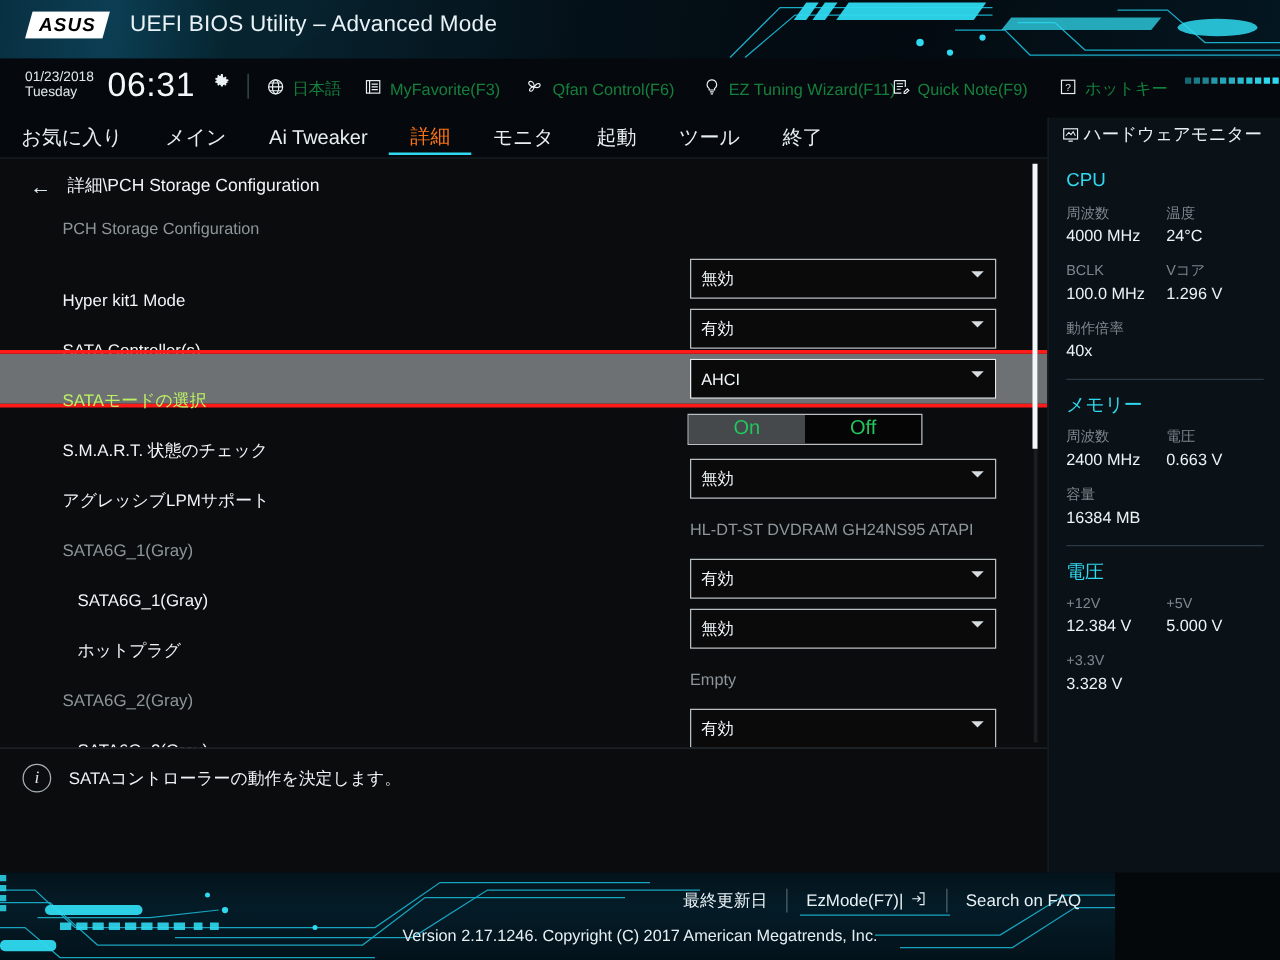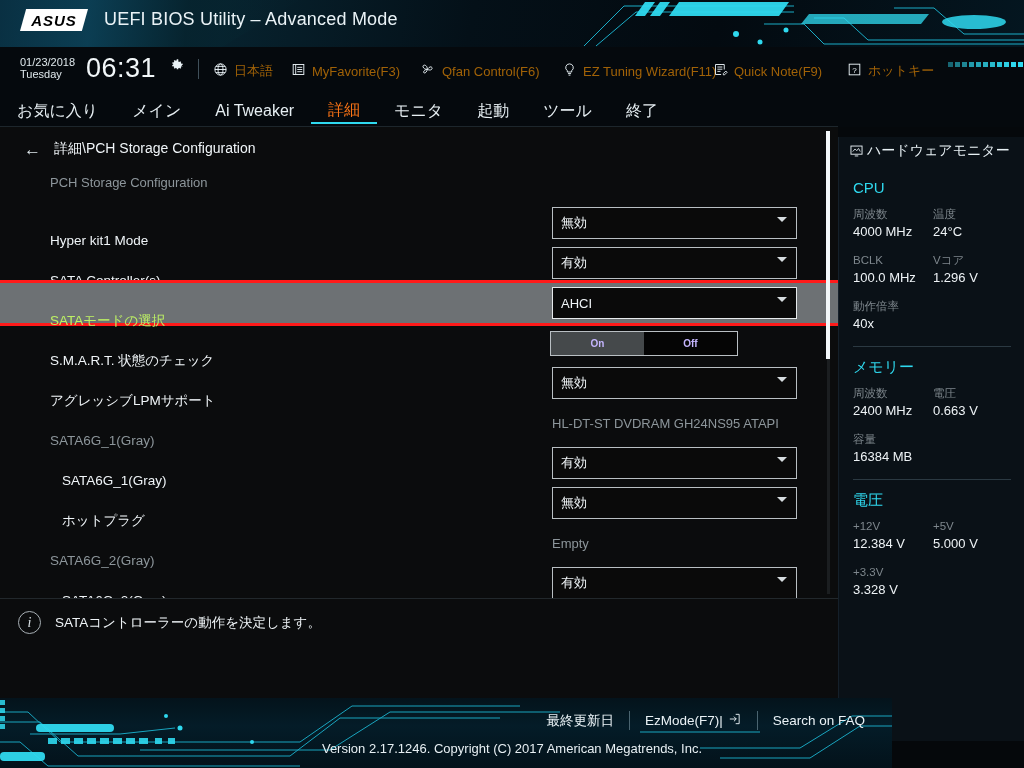--- a/index.html
+++ b/index.html
@@ -50,21 +50,21 @@
     font-size: 27px; color: #f2f7f9; letter-spacing: .5px;
   }
   .gear-btn { position: absolute; left: 170px; top: 58px; cursor: pointer; }
   .tb-sep {
     position: absolute; top: 59px; width: 1px; height: 20px;
     background: #40505a;
   }
   .tb-item {
     position: absolute; top: 60px; height: 22px;
     display: flex; align-items: center; gap: 6px;
-    font-size: 13px; color: #a16207; cursor: pointer; white-space: nowrap;
+    font-size: 13px; color: #15803d; cursor: pointer; white-space: nowrap;
   }
   .tb-item svg { flex: 0 0 auto; }
 
   
   .tabs {
     position: absolute; left: 0; top: 94px; width: 1024px; height: 33px;
     background: #05090d;
     display: flex; align-items: center; gap: 0px; 
   }
   .tab {
@@ -122,21 +122,21 @@
     border-left: 5px solid transparent; border-right: 5px solid transparent;
     border-top: 5px solid #d6dcdf;
   }
   .toggle {
     position: absolute; left: 550px; width: 188px; height: 25px;
     border: 1px solid #b9bfc3; background: #050505;
     display: flex; cursor: pointer;
   }
   .toggle div {
     flex: 1; display: flex; align-items: center; justify-content: center;
-    font-size: 10px; color: #c4b5fd; font-weight: bold;
+    font-size: 16px; color: #22c55e;
   }
   .toggle .on-seg.sel { background: #45494b; }
 
   
   .row.selected {
     background: #6d7174;
     outline: 3px solid #ff1a1a;
     outline-offset: 0px;
   }
   .row.selected .row-label { color: #bef264; }
@@ -167,21 +167,20 @@
     display: flex; align-items: center; justify-content: center;
     font-size: 14px; font-style: italic; font-family: "Liberation Serif", serif;
   }
   .help-text { font-size: 13.5px; color: #eef3f6; padding-top: 3px; }
 
   
   .sidebar {
     position: absolute; left: 838px; top: 94px; width: 186px; height: 604px;
     background: #0a1117;
     border-left: 1px solid #15202a;
-    margin-top: 43px;
   }
   .hw-head {
     position: absolute; left: 10px; top: 5px; width: 170px;
     display: flex; align-items: flex-start; gap: 3px;
     font-size: 14px; color: #e8f1f5; line-height: 1.15;
   }
   .hw-head svg { flex: 0 0 auto; margin-top: 2px; }
   .sb-sec {
     position: absolute; left: 14px; font-size: 15px; color: #2fd9ef;
   }

